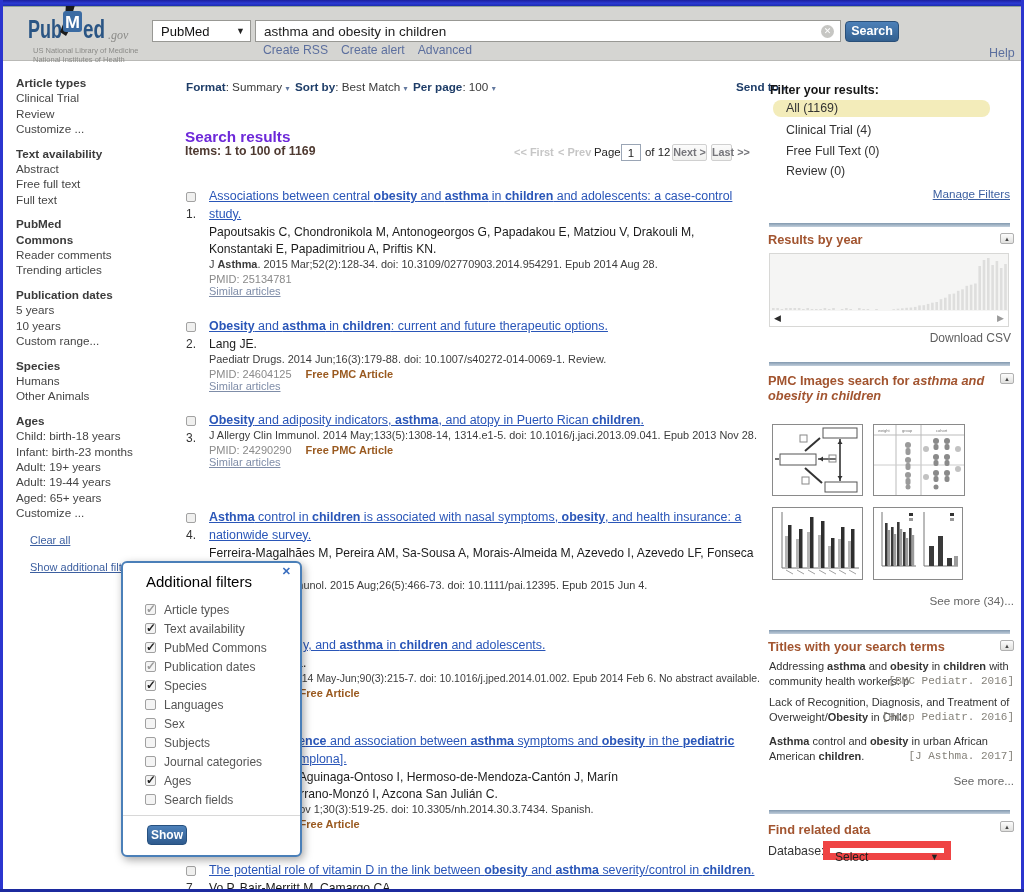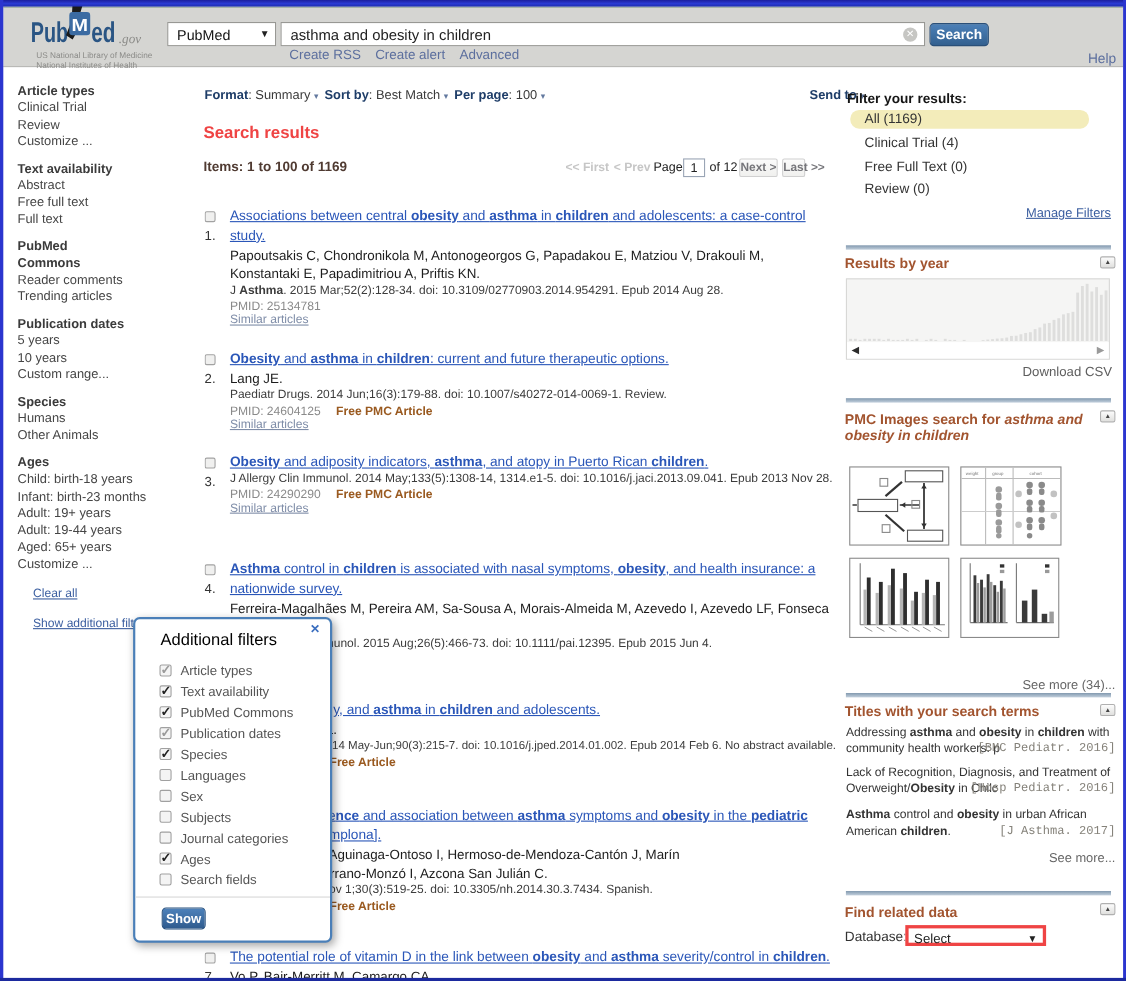--- a/index.html
+++ b/index.html
@@ -24,21 +24,21 @@
 #logosub { position:absolute; left:30px; top:40px; font-size:7.5px; color:#8b8b88; line-height:8.5px; }
 
 #lnav { position:absolute; left:16px; top:75px; width:160px; font-size:11.7px; color:#454545; }
 #lnav .hd { font-weight:bold; color:#3b3b3b; margin-top:9px; }
 #lnav div { line-height:15.4px; }
 .bluelink { color:#3c5fa0; text-decoration:underline;padding-left:14px; }
 
 .fmt { position:absolute; top:80px; font-size:11.7px; color:#3a3a3a; white-space:nowrap; }
 .fmt b { color:#1e3d68; }
 .tri2 { font-size:8px; color:#63799f; }
-#sres { position:absolute; left:185px; top:112px; font-size:15.3px; font-weight:bold; color:#ef4444; }
+#sres { position:absolute; left:185px; top:128px; font-size:15.3px; font-weight:bold; color:#6d28d9; }
 #items { position:absolute; left:185px; top:144px; font-size:12.3px; font-weight:bold; color:#4f3a31; }
 
 #pgn { position:absolute; left:514px; top:146px; width:250px; height:20px; font-size:11.4px; color:#222; }
 .pgdis { color:#c6c6c6; font-weight:bold; font-size:11px; }
 .pgbtn { position:absolute; border:1px solid #d0d0d0; background:linear-gradient(#fbfbfb,#f0f0ee); color:#75757a; font-weight:bold; font-size:10.8px; text-align:center; border-radius:2px; height:17px; top:-2px; line-height:15px; white-space:nowrap; }
 #pginput { position:absolute; left:107px; top:-2px; width:20px; height:17px; border:1px solid #9aa5b5; background:#fff; text-align:center; font-size:11.5px; padding-top:2px; }
 
 .result { position:absolute; left:186px; width:575px; overflow:hidden; }
 .rchk { position:absolute; left:0; top:4px; width:10px; height:10px; border:1px solid #a2a2a2; background:#f0f0ef; border-radius:2px; }
 .rnum { position:absolute; left:0; top:19px; font-size:12px; color:#333; }
@@ -409,35 +409,35 @@
         <rect x="26" y="21" width="2.2" height="37"></rect>
         <rect x="32" y="30" width="2.2" height="28"></rect>
         <rect x="38" y="27" width="2.2" height="31"></rect>
       </g>
       <rect x="55" y="38" width="5" height="20" fill="#3a3a3a"></rect>
       <rect x="64" y="28" width="5" height="30" fill="#3a3a3a"></rect>
       <rect x="73" y="50" width="5" height="8" fill="#3a3a3a"></rect>
       <rect x="80" y="48" width="4" height="10" fill="#9c9c9c"></rect>
     </svg>
   </div>
-  <div class="smore" style="right:10px; top:594px; white-space:nowrap;margin-top:22px;">See more (34)...</div>
+  <div class="smore" style="right:10px; top:594px; white-space:nowrap;">See more (34)...</div>
 
   <div class="abs rsb-divider" style="left:769px; top:630px; width:241px;"></div>
   <div class="abs portlet-hd" style="left:768px; top:639px;">Titles with your search terms</div>
   <div class="abs collapse" style="left:1000px; top:640px;">▲</div>
   <div class="tentry" style="top:659px;">Addressing <b>asthma</b> and <b>obesity</b> in <b>children</b> with<br>community health workers: p<span class="tcite">[BMC Pediatr. 2016]</span></div>
   <div class="tentry" style="top:695px;">Lack of Recognition, Diagnosis, and Treatment of<br>Overweight/<b>Obesity</b> in Chilc<span class="tcite">[Hosp Pediatr. 2016]</span></div>
   <div class="tentry" style="top:734px;"><b>Asthma</b> control and <b>obesity</b> in urban African<br>American <b>children</b>.<span class="tcite">[J Asthma. 2017]</span></div>
   <div class="smore" style="right:10px; top:774px; white-space:nowrap;">See more...</div>
 
   <div class="abs rsb-divider" style="left:769px; top:810px; width:241px;"></div>
   <div class="abs portlet-hd" style="left:768px; top:822px;">Find related data</div>
   <div class="abs collapse" style="left:1000px; top:821px;">▲</div>
   <div class="abs" style="left:768px; top:844px; font-size:12.4px; color:#333;">Database:</div>
-  <div class="abs" style="left:823px; top:841px; width:128px; height:19px; background:#fff; border:3px solid #ef4444; font-size:12px; color:#222; padding:2px 5px;">Select <span style="float:right; font-size:9px; margin-top:2px;">▼</span></div>
+  <div class="abs" style="left:823px; top:841px; width:128px; height:19px; background:#fff; border:7px solid #ef4444; font-size:12px; color:#222; padding:2px 5px;">Select <span style="float:right; font-size:9px; margin-top:2px;">▼</span></div>
   <div class="abs" style="left:776px; top:905px; width:67px; height:19px; background:#e8e8e6; border:5px solid #c2410c; border-radius:3px; color:#b5b5b2; font-size:11px; text-align:center; line-height:18px;">Find items</div>
 
   <div id="popup">
     <h3>Additional filters</h3>
     <div class="x">✕</div>
     <div class="pchk" style="top:40px;"><span class="cb ckd"></span>Article types</div>
     <div class="pchk" style="top:59px;"><span class="cb ck"></span>Text availability</div>
     <div class="pchk" style="top:78px;"><span class="cb ck"></span>PubMed Commons</div>
     <div class="pchk" style="top:97px;"><span class="cb ckd"></span>Publication dates</div>
     <div class="pchk" style="top:116px;"><span class="cb ck"></span>Species</div>

